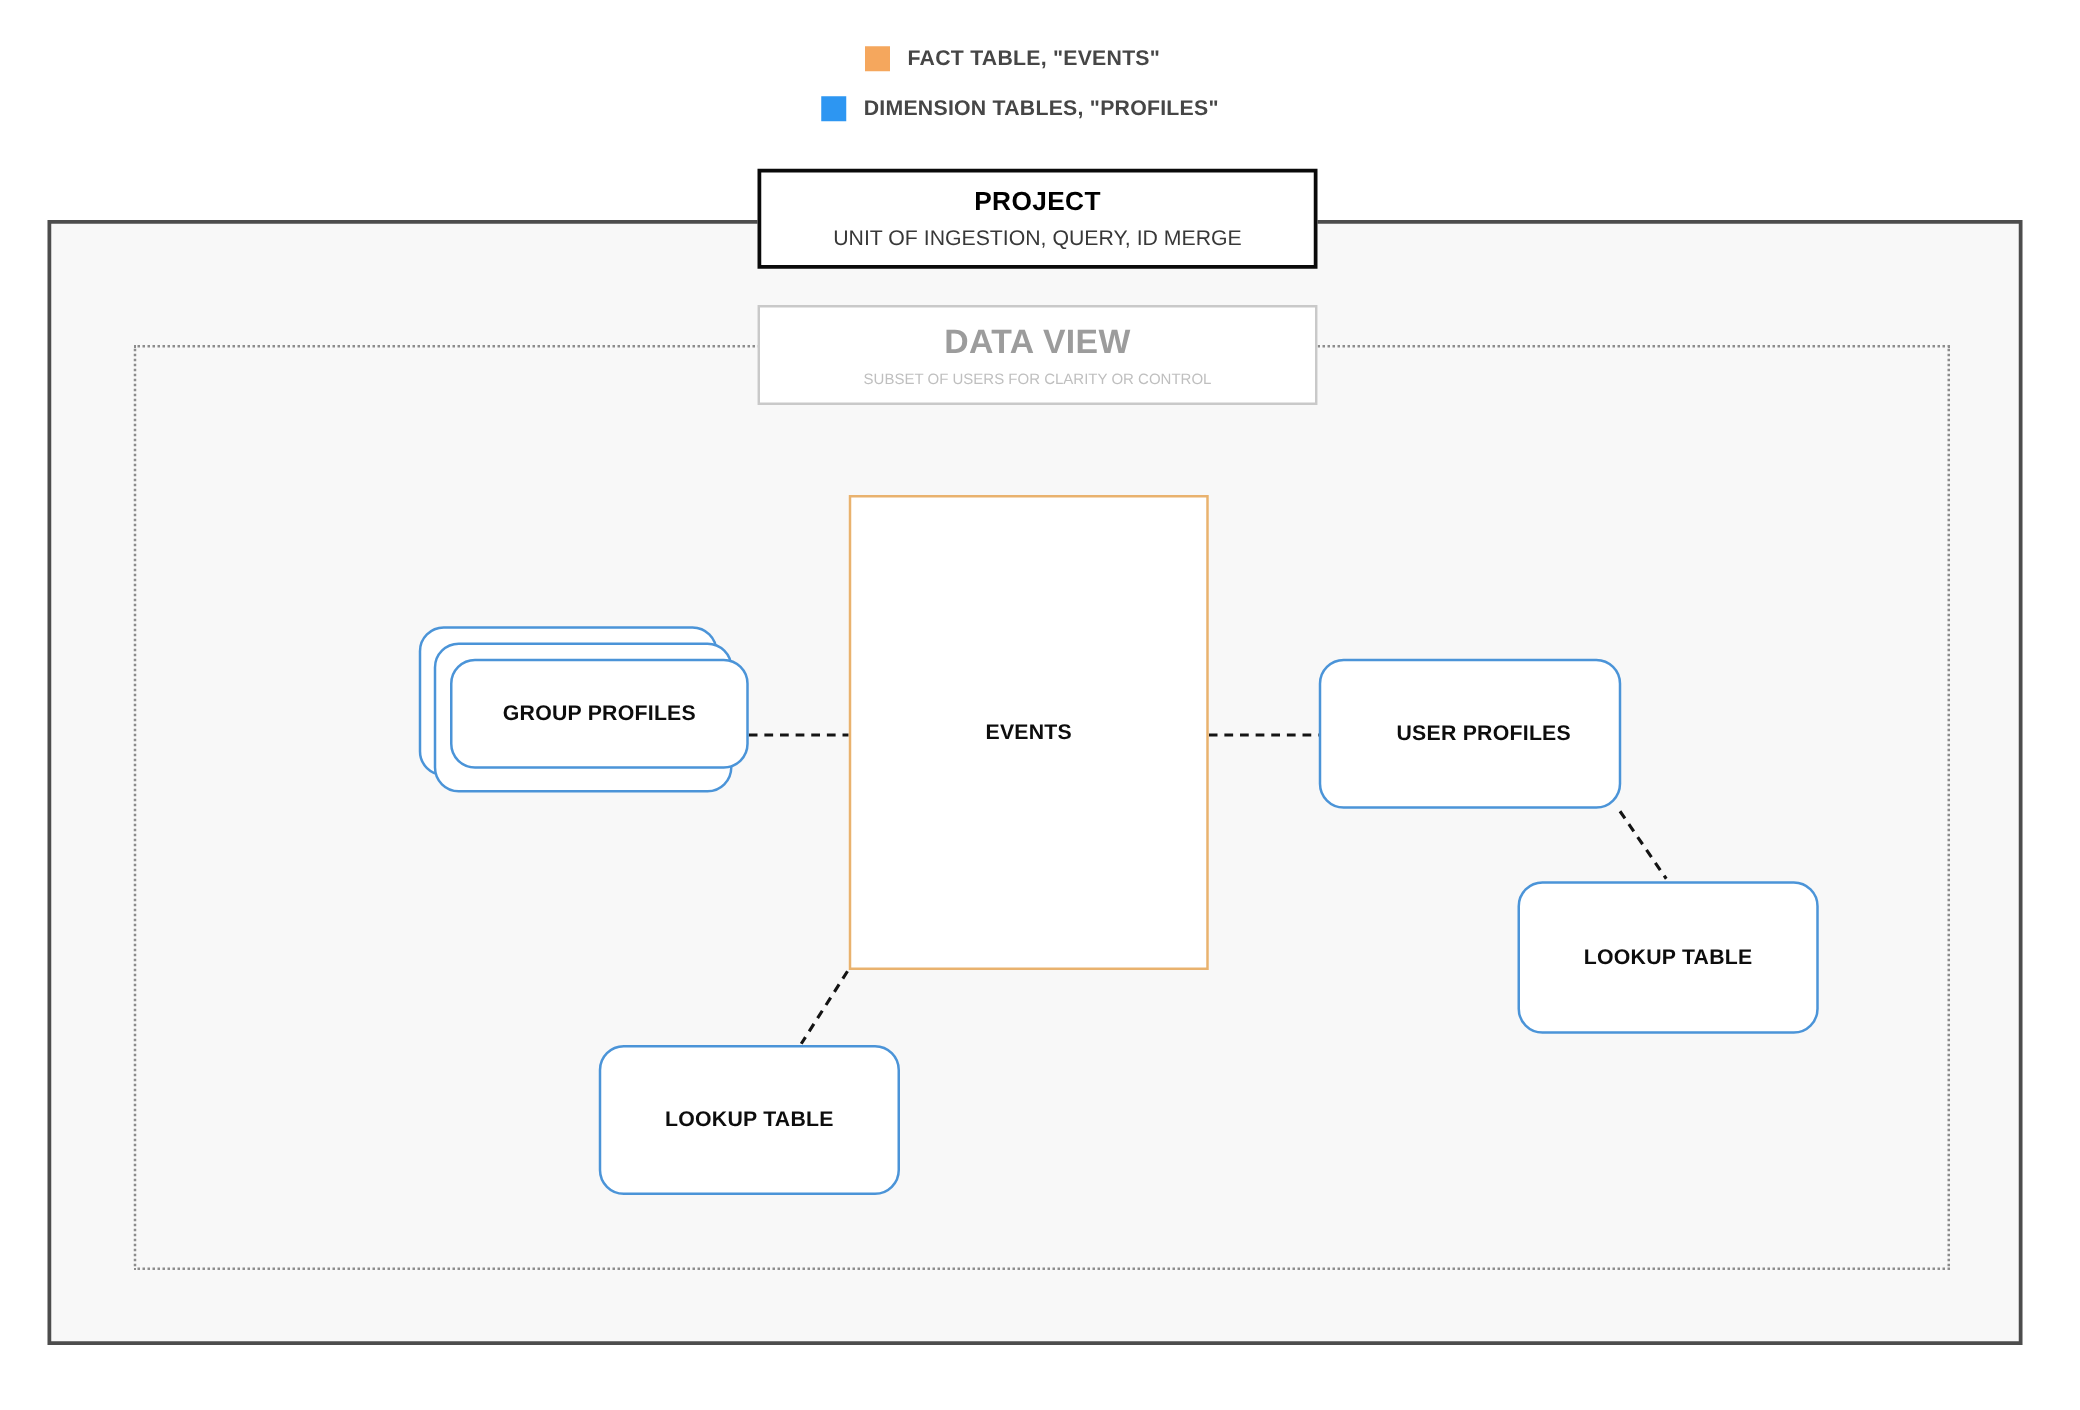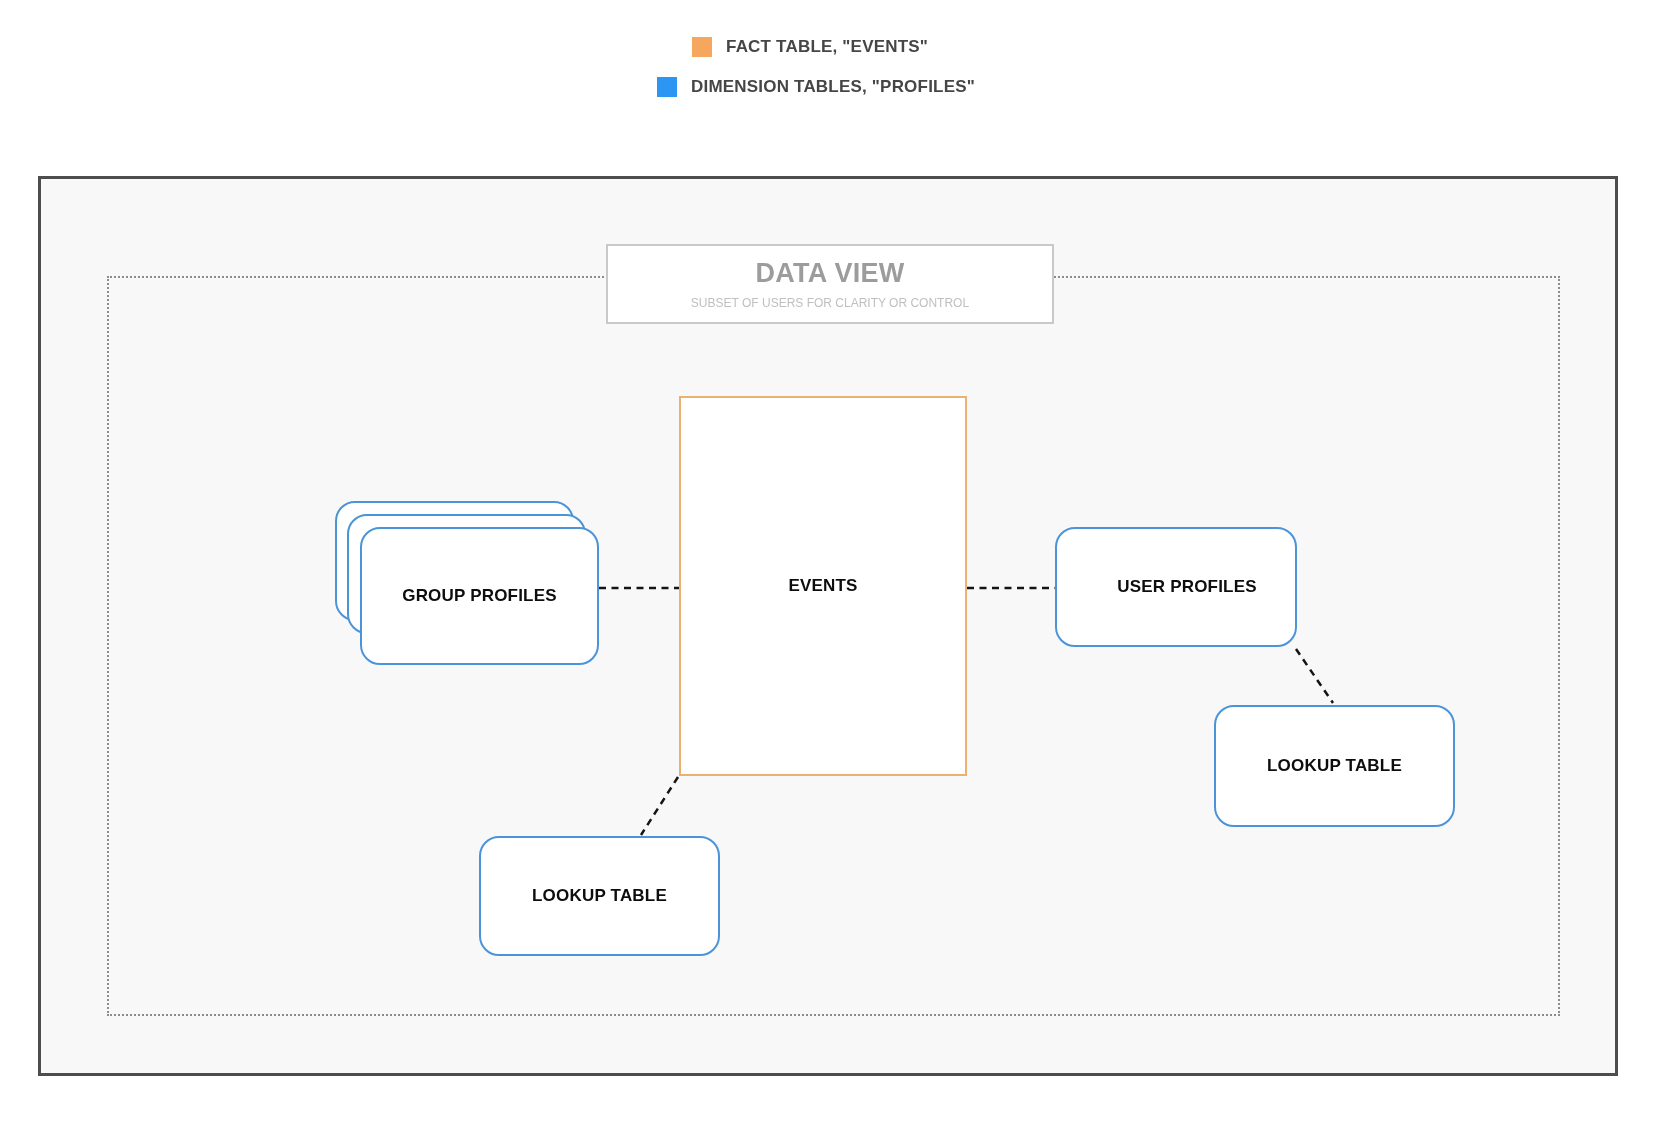--- a/index.html
+++ b/index.html
@@ -118,21 +118,21 @@
     left: 679px; top: 396px;
     width: 288px; height: 380px;
     border: 2px solid #e9b26e;
   }
   .rounded {
     border: 2.5px solid #4b94d8;
     border-radius: 20px;
   }
   .group-back1 { left: 335px; top: 501px; width: 239px; height: 120px; }
   .group-back2 { left: 347px; top: 514px; width: 239px; height: 120px; }
-  .group-card  { left: 360px; top: 527px; width: 239px; height: 138px; }
+  .group-card  { left: 360px; top: 527px; width: 239px; height: 88px; }
   .user-profiles { left: 1055px; top: 527px; width: 242px; height: 120px; padding-left: 22px; }
   .lookup-right  { left: 1214px; top: 705px; width: 241px; height: 122px; }
   .lookup-bottom { left: 479px;  top: 836px; width: 241px; height: 120px; }
 
   
   svg.connectors {
     position: absolute;
     left: 0; top: 0;
     width: 1664px; height: 1128px;
     pointer-events: none;
@@ -155,20 +155,24 @@
   <div class="outer-rect"></div>
   <div class="dotted-rect"></div>
 
   <svg class="connectors" viewBox="0 0 1664 1128" xmlns="http://www.w3.org/2000/svg">
     <line x1="599" y1="588" x2="679" y2="588" stroke="#141414" stroke-width="2.5" stroke-dasharray="7 5.5"></line>
     <line x1="967" y1="588" x2="1055" y2="588" stroke="#141414" stroke-width="2.5" stroke-dasharray="7 5.5"></line>
     <line x1="1296" y1="649" x2="1333" y2="703" stroke="#141414" stroke-width="2.5" stroke-dasharray="7 5.5"></line>
     <line x1="678" y1="777" x2="641" y2="835" stroke="#141414" stroke-width="2.5" stroke-dasharray="7 5.5"></line>
   </svg>
 
+  <div class="header-box project-box">
+    <div class="box-title">PROJECT</div>
+    <div class="box-subtitle">UNIT OF INGESTION, QUERY, ID MERGE</div>
+  </div>
   <div class="header-box dataview-box">
     <div class="box-title">DATA VIEW</div>
     <div class="box-subtitle">SUBSET OF USERS FOR CLARITY OR CONTROL</div>
   </div>
 
   <div class="node events">
     <span>EVENTS</span>
   </div>
 
   <div class="node rounded group-back1"></div>

